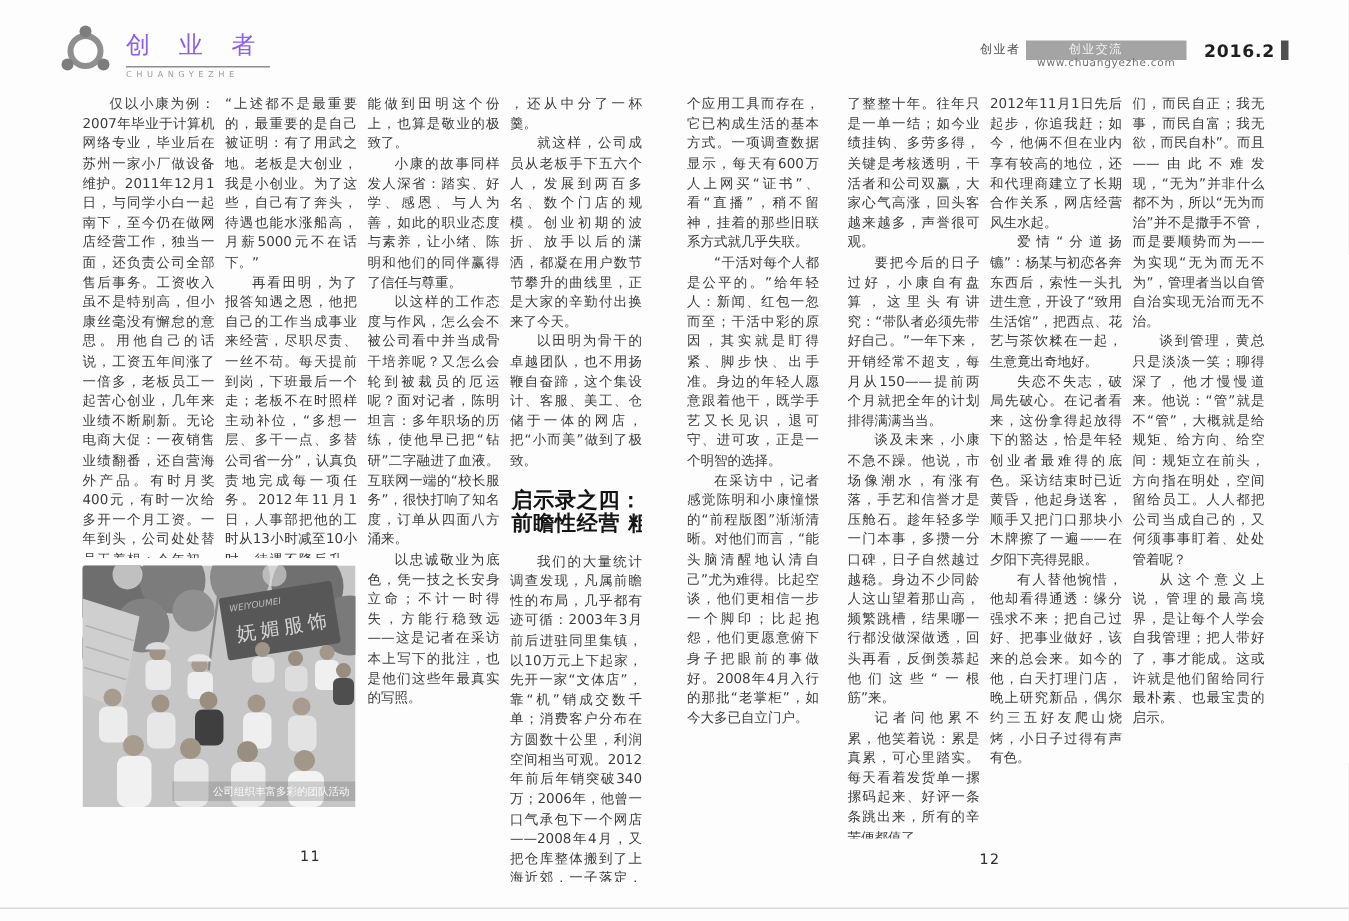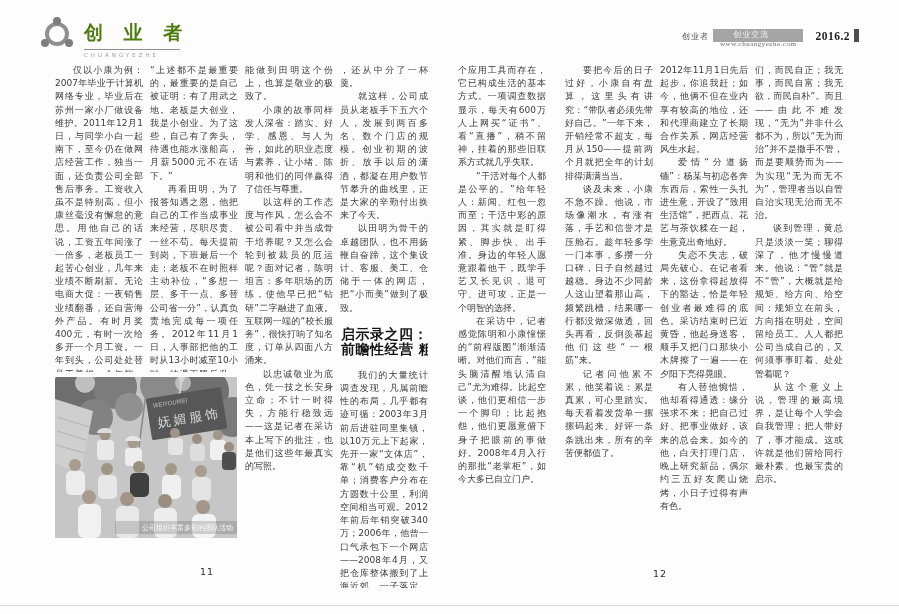--- a/index.html
+++ b/index.html
@@ -1,24 +1,24 @@
 <!DOCTYPE html>
 <html><head>
 <meta charset="utf-8">
 <style>
   html,body{margin:0;padding:0;background:#e9e9e9;}
   #canvas{position:relative;width:899px;height:614px;background:#fdfdfd;overflow:hidden;
           font-family:"DejaVu Sans",sans-serif;color:#3c3c3c;}
   
   .logo-mark{position:absolute;left:38px;top:15px;width:38px;height:38px;}
   .logo-text{position:absolute;left:84px;top:20px;}
-  .logo-title{font-size:19px;font-weight:bold;color:#4d7c0f;letter-spacing:7px;white-space:nowrap;}
+  .logo-title{font-size:16px;font-weight:normal;color:#8b5cf6;letter-spacing:7px;white-space:nowrap;}
   .logo-rule{width:96px;height:1px;background:#8d8d8d;margin-top:3px;}
   .logo-sub{font-size:5.5px;color:#9c9c9c;letter-spacing:3px;margin-top:2px;}
-  .mast-right{position:absolute;top:27px;right:40px;height:15px;display:flex;align-items:flex-end;font-family:Liberation Serif, serif;}
+  .mast-right{position:absolute;top:27px;right:40px;height:15px;display:flex;align-items:flex-start;}
   .mast-journal{font-size:8px;color:#4e4e4e;margin-right:4px;letter-spacing:1px;}
   .mast-badge{height:13px;background:#a4a4a4;display:flex;align-items:center;padding:0 7px;flex-direction:column;}
   .mast-badge .sec{font-size:8px;color:#f3f3f3;letter-spacing:1px;margin-right:14px;}
   .mast-badge .url{font-size:7px;color:#6d6d6d;letter-spacing:0.5px;}
   .mast-issue{font-size:11.5px;font-weight:bold;color:#1f1f1f;margin-left:12px;letter-spacing:0.5px;}
   .mast-block{width:5px;height:13px;background:#4f4f4f;margin-left:4px;}
   
   .col{position:absolute;width:88px;font-size:9px;line-height:13.2px;text-align:justify;
        color:#3b3b3b;overflow:hidden;}
   .col p{margin:0;text-indent:2em;}
@@ -168,20 +168,21 @@
     <rect x="60" y="144" width="122" height="13" fill="#5a5a5a" opacity="0.25"></rect>
     <text x="178" y="153" text-anchor="end" font-size="7" fill="#fafafa">公司组织丰富多彩的团队活动</text>
   </svg>
 
   <div class="col r1">
       <p class="cont">个应用工具而存在，它已构成生活的基本方式。一项调查数据显示，每天有600万人上网买“证书”、看“直播”，稍不留神，挂着的那些旧联系方式就几乎失联。</p>
       <p class="">“干活对每个人都是公平的。”给年轻人：新闻、红包一忽而至；干活中彩的原因，其实就是盯得紧、脚步快、出手准。身边的年轻人愿意跟着他干，既学手艺又长见识，退可守、进可攻，正是一个明智的选择。</p>
       <p class="">在采访中，记者感觉陈明和小康憧憬的“前程版图”渐渐清晰。对他们而言，“能头脑清醒地认清自己”尤为难得。比起空谈，他们更相信一步一个脚印；比起抱怨，他们更愿意俯下身子把眼前的事做好。2008年4月入行的那批“老掌柜”，如今大多已自立门户。</p>
     </div>
   <div class="col r2">
+      <p class="cont">了整整十年。往年只是一单一结；如今业绩挂钩、多劳多得，关键是考核透明，干活者和公司双赢，大家心气高涨，回头客越来越多，声誉很可观。</p>
       <p class="">要把今后的日子过好，小康自有盘算，这里头有讲究：“带队者必须先带好自己。”一年下来，开销经常不超支，每月从150——提前两个月就把全年的计划排得满满当当。</p>
       <p class="">谈及未来，小康不急不躁。他说，市场像潮水，有涨有落，手艺和信誉才是压舱石。趁年轻多学一门本事，多攒一分口碑，日子自然越过越稳。身边不少同龄人这山望着那山高，频繁跳槽，结果哪一行都没做深做透，回头再看，反倒羡慕起他们这些“一根筋”来。</p>
       <p class="">记者问他累不累，他笑着说：累是真累，可心里踏实。每天看着发货单一摞摞码起来、好评一条条跳出来，所有的辛苦便都值了。</p>
     </div>
   <div class="col r3">
       <p class="cont">2012年11月1日先后起步，你追我赶；如今，他俩不但在业内享有较高的地位，还和代理商建立了长期合作关系，网店经营风生水起。</p>
       <p class="">爱情“分道扬镳”：杨某与初恋各奔东西后，索性一头扎进生意，开设了“致用生活馆”，把西点、花艺与茶饮糅在一起，生意竟出奇地好。</p>
       <p class="">失恋不失志，破局先破心。在记者看来，这份拿得起放得下的豁达，恰是年轻创业者最难得的底色。采访结束时已近黄昏，他起身送客，顺手又把门口那块小木牌擦了一遍——在夕阳下亮得晃眼。</p>
       <p class="">有人替他惋惜，他却看得通透：缘分强求不来；把自己过好、把事业做好，该来的总会来。如今的他，白天打理门店，晚上研究新品，偶尔约三五好友爬山烧烤，小日子过得有声有色。</p>
     </div>

